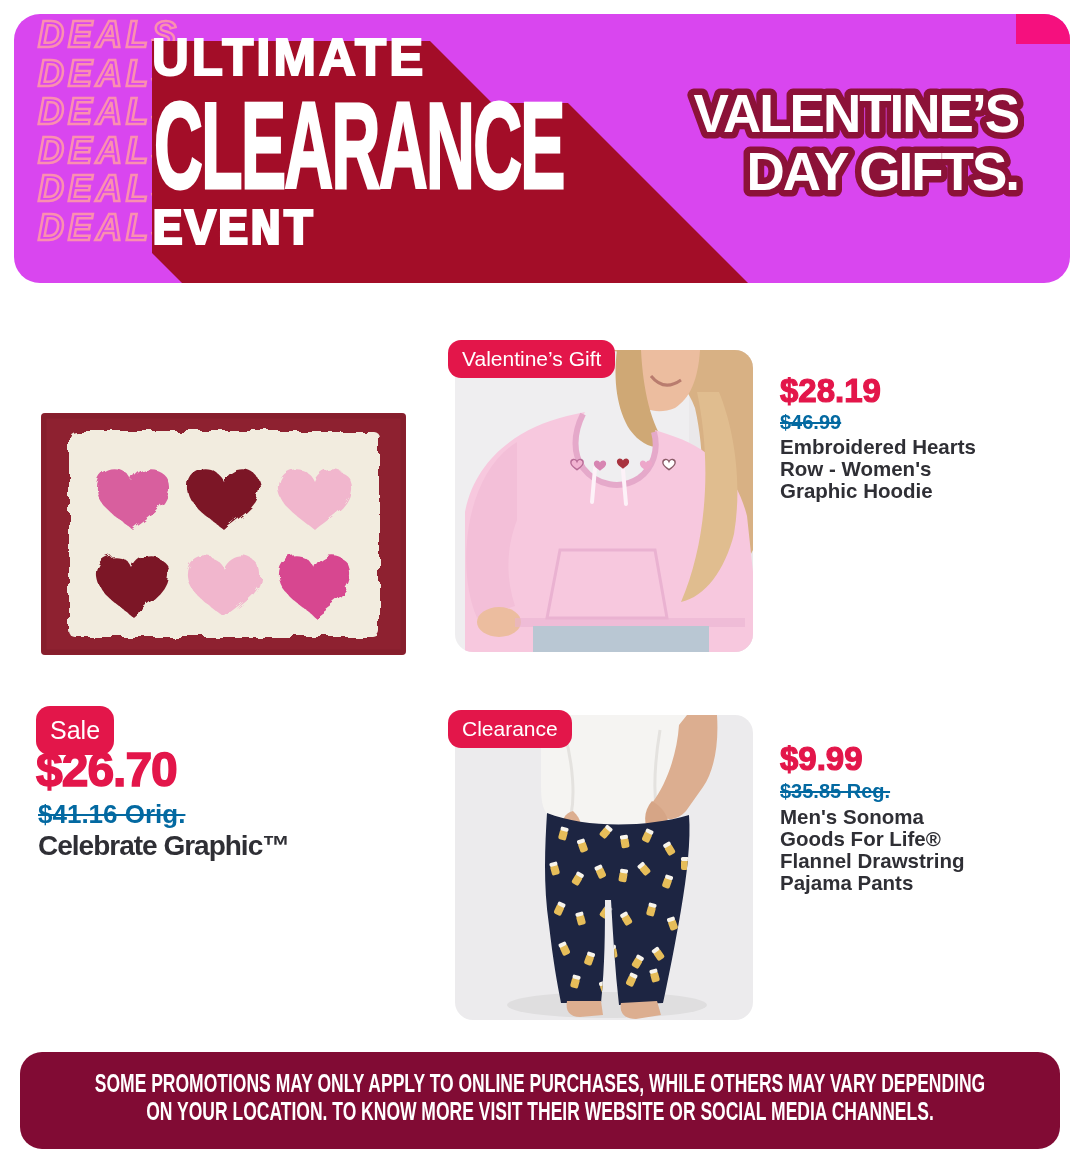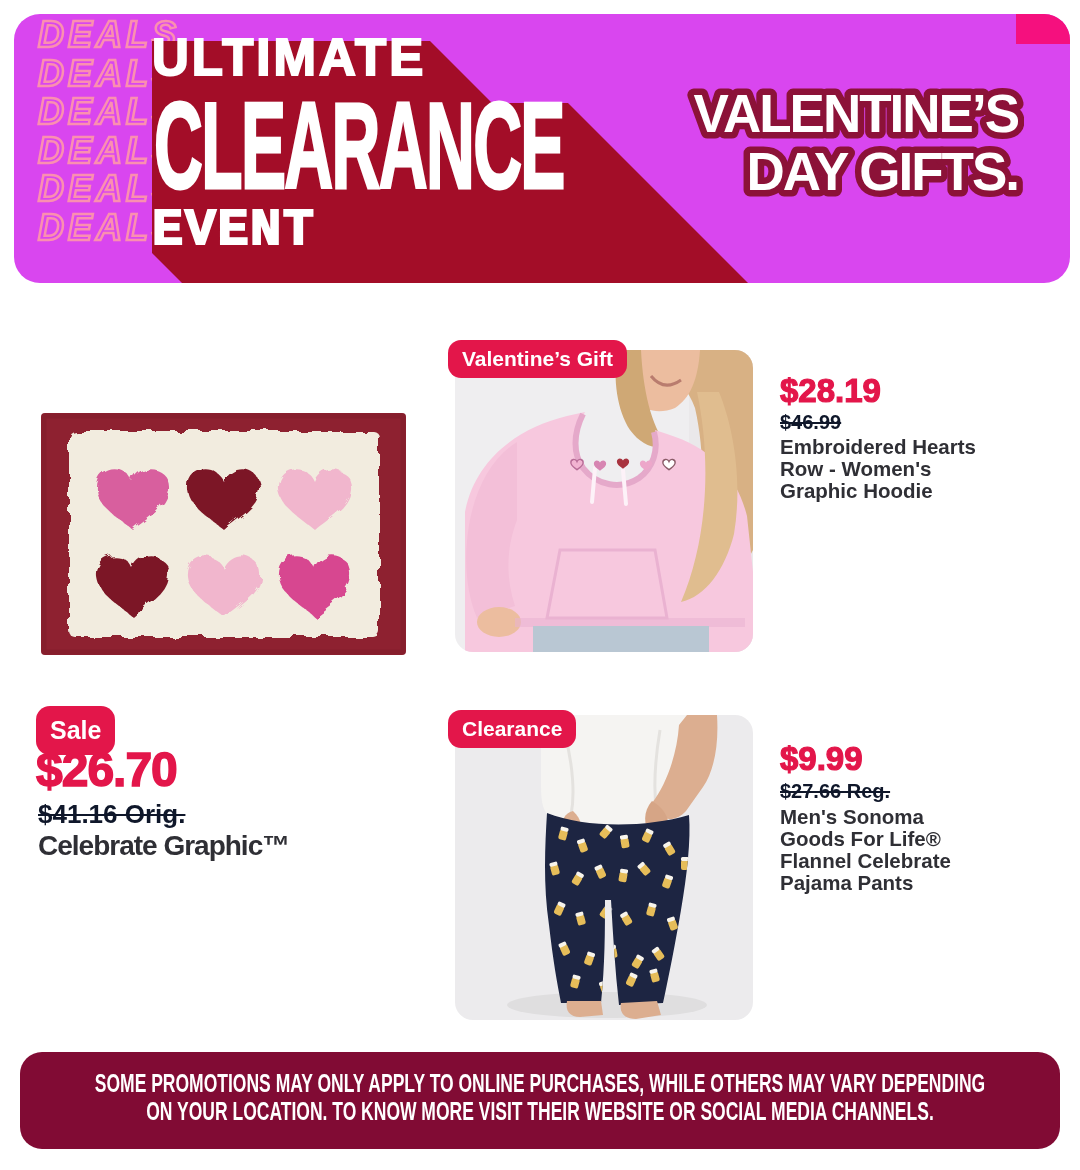--- a/index.html
+++ b/index.html
@@ -30,31 +30,31 @@
     font-size:53px;font-weight:bold;fill:#ffffff;
     stroke:#8c1238;stroke-width:13px;paint-order:stroke fill;
     stroke-linejoin:round;letter-spacing:-2px;text-anchor:end;
   }
   
   .img{position:absolute;overflow:hidden;}
   #img-rug{left:41px;top:413px;width:365px;height:242px;border-radius:4px;}
   #img-hoodie{left:455px;top:350px;width:298px;height:302px;border-radius:18px;}
   #img-pants{left:455px;top:715px;width:298px;height:305px;border-radius:18px;}
   .badge{
-    position:absolute;height:38px;background:#e3164a;color:#ffffff;font-weight:bold;
+    position:absolute;height:38px;background:#e3164a;color:#ffffff;font-weight:normal;
     border-radius:13px;display:flex;align-items:center;padding:0 14px;font-size:21px;z-index:5;
   }
   #badge-sale{left:36px;top:706px;font-size:25px;height:49px;border-radius:14px;}
   #badge-vg{left:448px;top:340px;}
   #badge-cl{left:448px;top:710px;}
   .price{position:absolute;color:#e3164a;font-weight:bold;white-space:nowrap;}
   #price-1{left:36px;top:742px;font-size:48px;letter-spacing:-1px;-webkit-text-stroke:1.5px #e3164a;}
   #price-2{left:780px;top:372px;font-size:33px;-webkit-text-stroke:1.2px #e3164a;}
   #price-3{left:780px;top:740px;font-size:33px;-webkit-text-stroke:1.2px #e3164a;}
-  .orig{position:absolute;font-weight:bold;color:#0f172a;text-decoration:line-through;white-space:nowrap;}
+  .orig{position:absolute;font-weight:bold;color:#0369a1;text-decoration:line-through;white-space:nowrap;}
   #orig-1{left:38px;top:799px;font-size:26px;}
   #orig-2{left:780px;top:411px;font-size:20px;}
   #orig-3{left:780px;top:780px;font-size:20px;}
   .ptitle{position:absolute;font-weight:bold;color:#2f2f35;}
   .ptitle div{white-space:nowrap;}
   #title-1{left:38px;top:830px;font-size:28px;letter-spacing:-1px;line-height:31px;}
   #title-2{left:780px;top:436px;font-size:20.5px;line-height:21.8px;}
   #title-3{left:780px;top:806px;font-size:20.5px;line-height:22px;}
   
   .legal{
@@ -227,25 +227,25 @@
         <use href="#mug" transform="translate(176,266) rotate(25)"></use>
         <use href="#mug" transform="translate(200,262) rotate(-15)"></use>
       </g>
 
       <path d="M112,286 C110,296 115,302 125,302 L148,300 L146,286 Z" fill="#dcae90"></path>
       <path d="M166,288 C164,298 170,304 181,304 L206,300 L202,286 Z" fill="#dcae90"></path>
     </svg>
   </div>
   <div class="badge" id="badge-cl">Clearance</div>
   <div class="price" id="price-3">$9.99</div>
-  <div class="orig" id="orig-3">$27.66 Reg.</div>
+  <div class="orig" id="orig-3">$35.85 Reg.</div>
   <div class="ptitle" id="title-3">
     <div>Men's Sonoma</div>
     <div>Goods For Life®</div>
-    <div>Flannel Celebrate</div>
+    <div>Flannel Drawstring</div>
     <div>Pajama Pants</div>
   </div>
 </div>
 
 <div class="legal">
   <div class="legal-line">SOME PROMOTIONS MAY ONLY APPLY TO ONLINE PURCHASES, WHILE OTHERS MAY VARY DEPENDING</div>
   <div class="legal-line">ON YOUR LOCATION. TO KNOW MORE VISIT THEIR WEBSITE OR SOCIAL MEDIA CHANNELS.</div>
 </div>
 
 </body></html>

